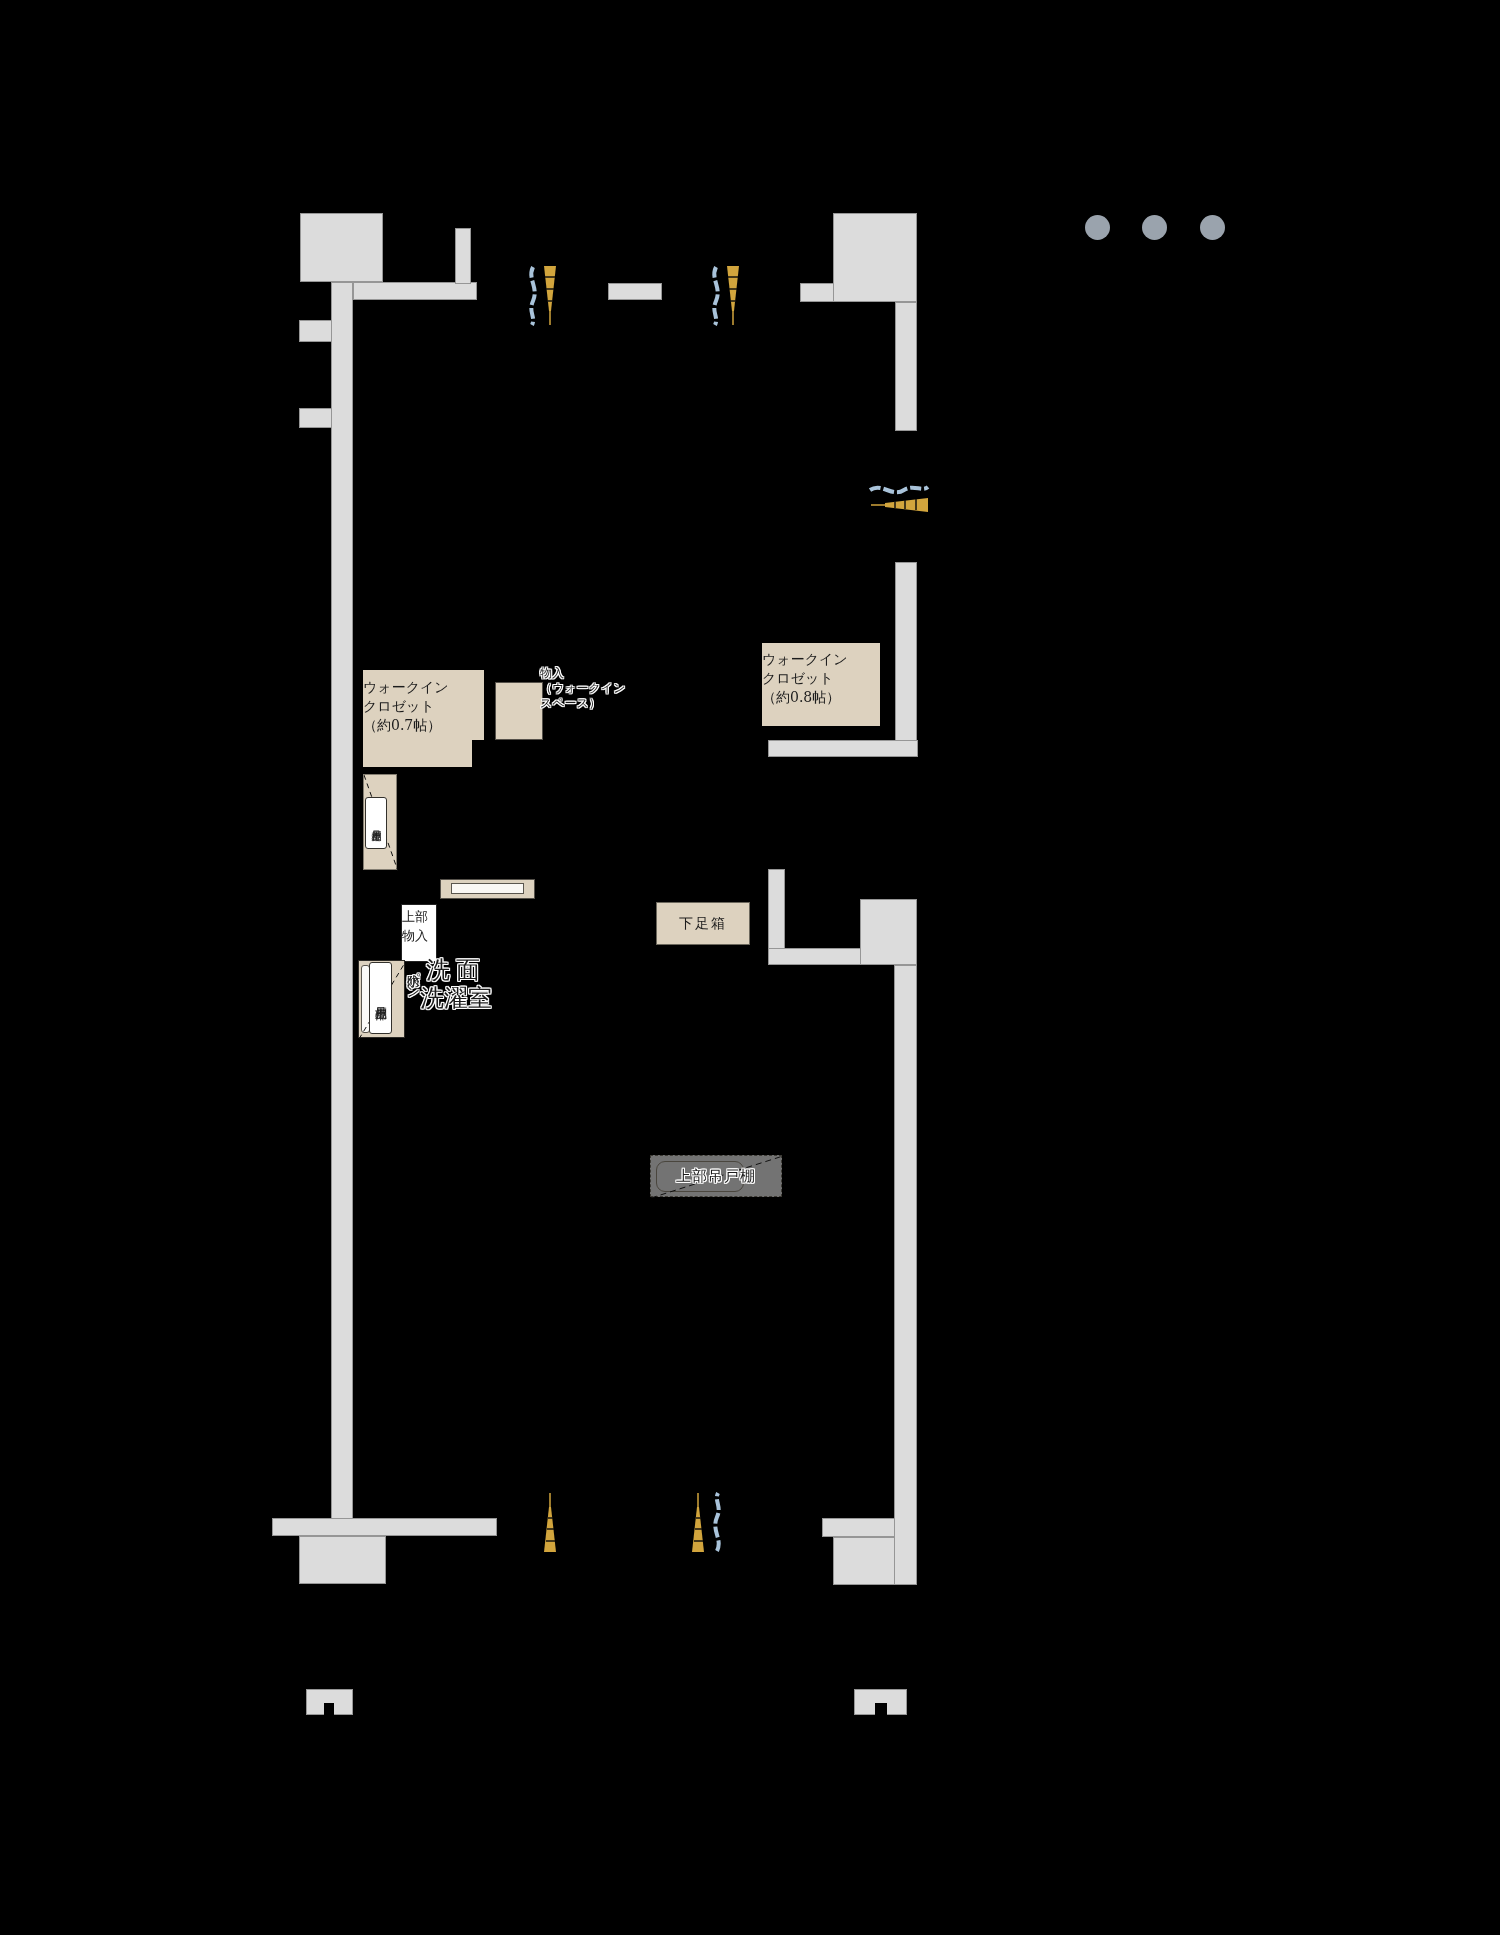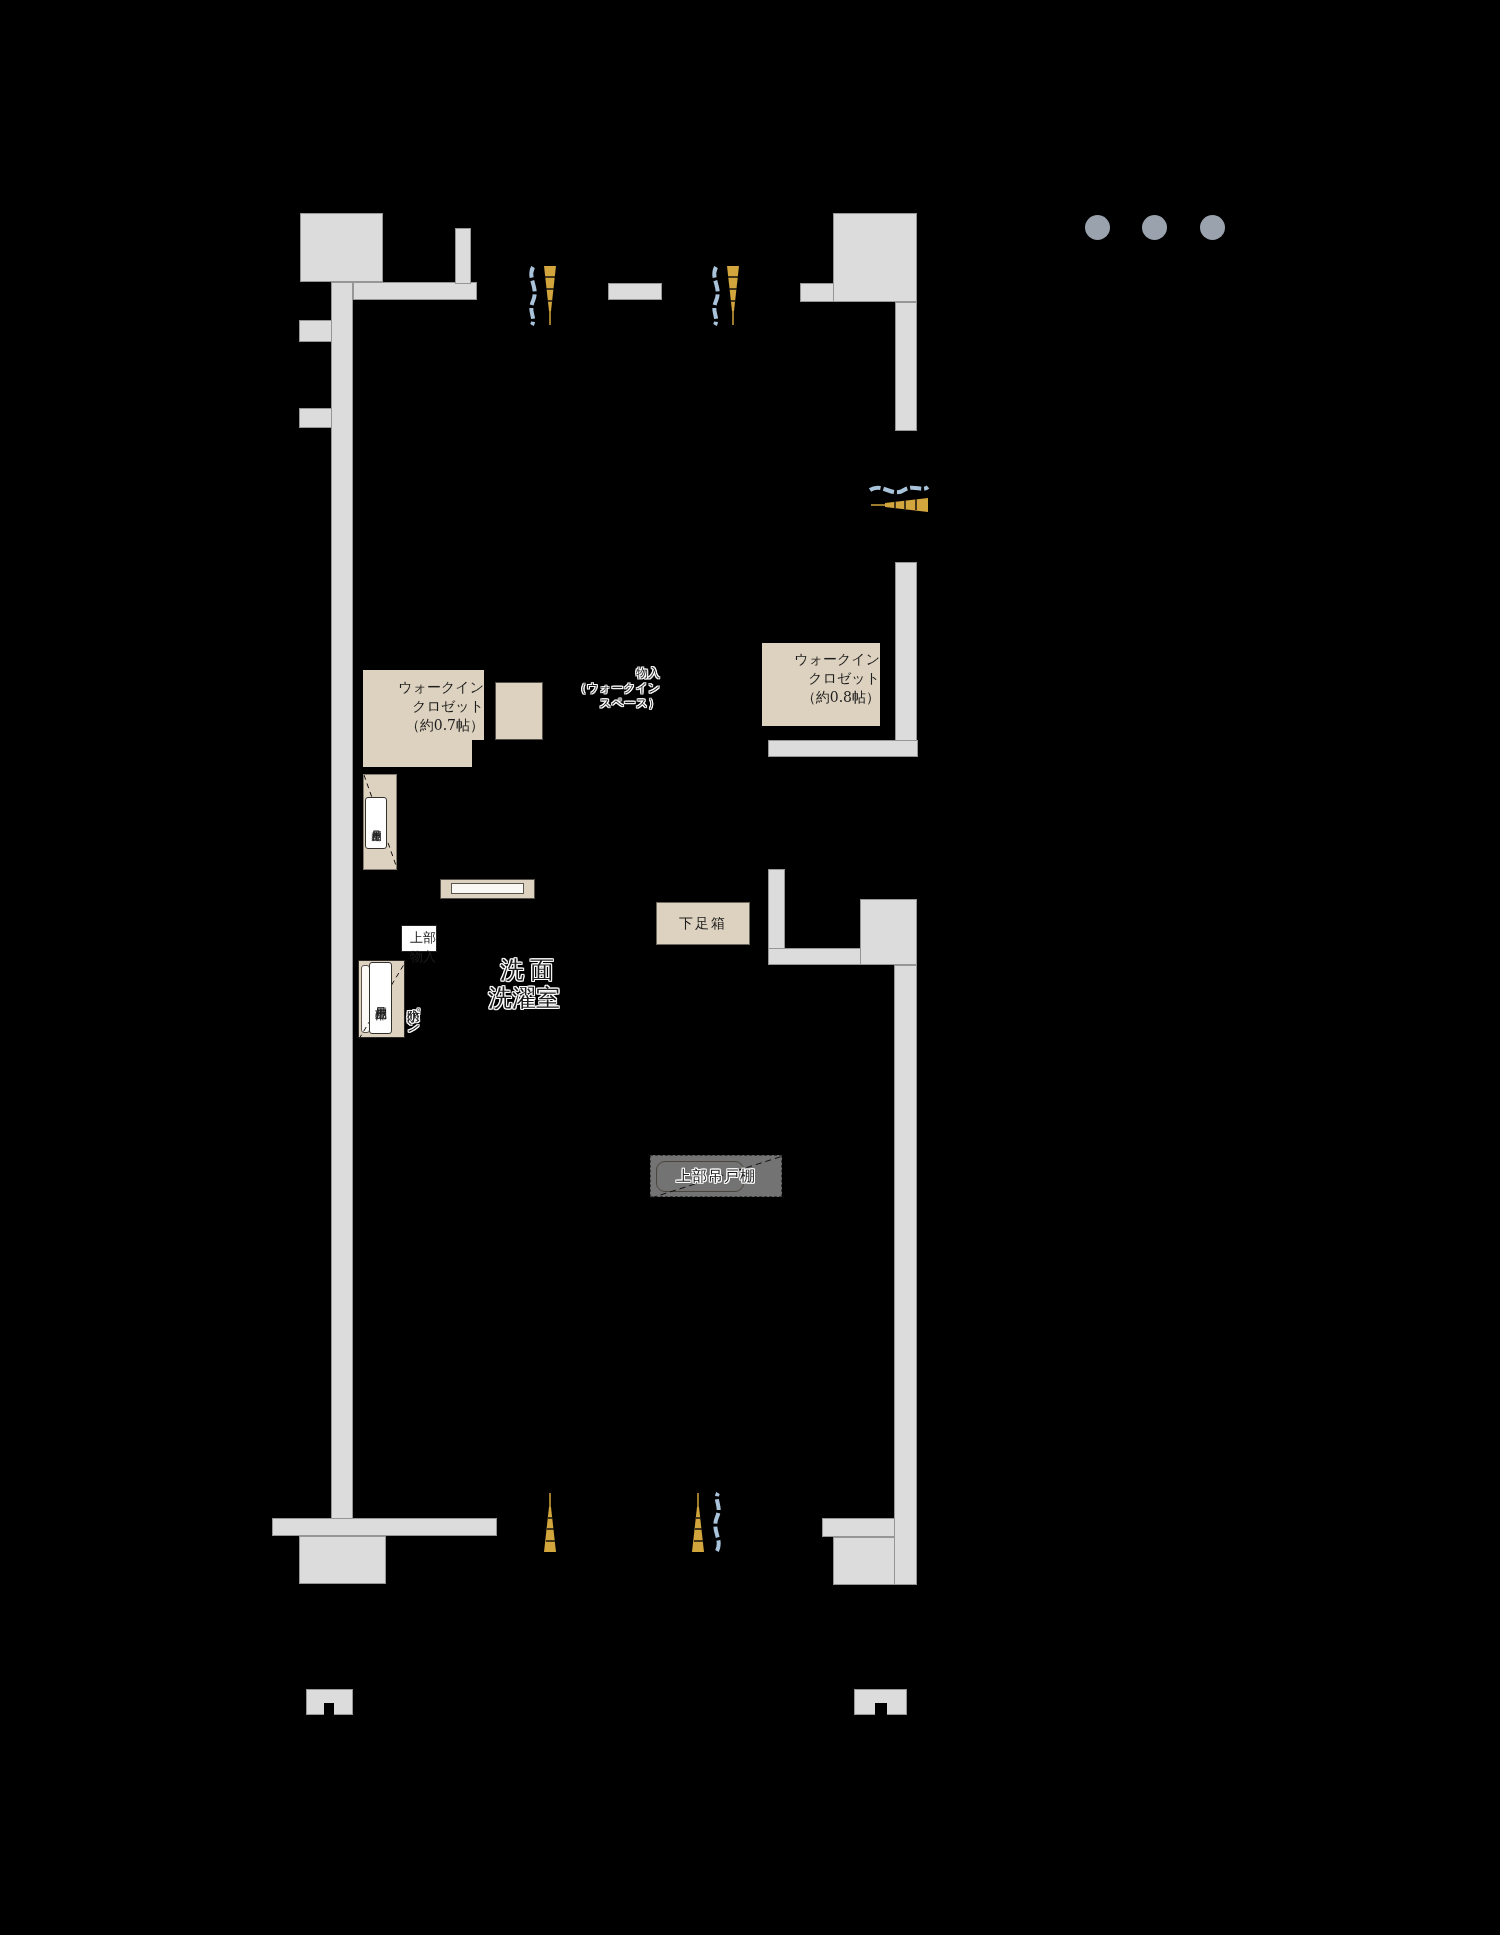--- a/index.html
+++ b/index.html
@@ -3,21 +3,21 @@
 <meta charset="utf-8">
 <style>
   html,body{margin:0;padding:0;background:#000;}
   .stage{position:relative;width:1500px;height:1935px;background:var(--background,#000);
          font-family:"DejaVu Serif","Liberation Serif",serif;overflow:hidden;}
   .abs{position:absolute;}
   .wall{position:absolute;background:var(--wall,#dcdcdc);border:1px solid var(--wall_border,#969696);box-sizing:border-box;}
   .notch{position:absolute;background:var(--background,#000);}
   .beige{position:absolute;background:var(--furniture,#ddd2bf);box-sizing:border-box;}
   .beige.bordered{border:1px solid var(--furniture_border,#55514a);}
-  .label{position:absolute;color:var(--text,#1c1c1c);text-align:right;}
+  .label{position:absolute;color:var(--text,#1c1c1c);text-align:left;}
   .stroke{text-shadow:-1px -1px 0 #fff,1px -1px 0 #fff,-1px 1px 0 #fff,1px 1px 0 #fff,
           0 -1px 0 #fff,0 1px 0 #fff,-1px 0 0 #fff,1px 0 0 #fff;}
   .vtext{writing-mode:vertical-rl;text-orientation:upright;}
   .badge{position:absolute;background:var(--badge_bg,#ffffff);border:1px solid #33312c;border-radius:3px;
          color:var(--text,#1c1c1c);writing-mode:vertical-rl;text-orientation:upright;
          display:flex;align-items:center;justify-content:center;box-sizing:border-box;}
   .dot{position:absolute;width:25px;height:25px;border-radius:50%;background:var(--dot,#9aa3ad);}
   .innerline{position:absolute;border:1px solid #4a463e;box-sizing:border-box;background:transparent;}
   svg{display:block;}
 </style>
@@ -132,21 +132,21 @@
     <svg width="34" height="96" viewBox="0 0 34 96" style="position:absolute;left:0;top:0">
       <line x1="0" y1="0" x2="34" y2="96" stroke="#111" stroke-width="1" stroke-dasharray="5 4"></line>
     </svg>
   </div>
   <div class="badge" style="left:365px;top:797px;width:22px;height:52px;font-size:10px">上部吊戸棚</div>
 
   <div class="beige bordered" style="left:440px;top:879px;width:95px;height:20px">
     <div style="position:absolute;left:10px;top:3px;width:73px;height:11px;background:#faf8f4;border:1px solid #5a564e;box-sizing:border-box"></div>
   </div>
 
-  <div class="label" style="left:401px;top:925px;width:36px;height:27px;background:#fff;border:1px solid #222;box-sizing:border-box;font-size:13px;line-height:19px;padding-top:2px">
+  <div class="label" style="left:401px;top:904px;width:36px;height:58px;background:#fff;border:1px solid #222;box-sizing:border-box;font-size:13px;line-height:19px;padding-top:2px">
     <div>上部</div>
     <div>物入</div>
   </div>
 
   <div class="beige" style="left:358px;top:960px;width:47px;height:78px;border:1px solid #2c2a26">
     <div style="position:absolute;left:2px;top:4px;width:9px;height:68px;background:#fbfaf7;border:1px solid #5a564e;border-radius:3px;box-sizing:border-box"></div>
     <svg width="47" height="78" viewBox="0 0 47 78" style="position:absolute;left:0;top:0">
       <line x1="0" y1="78" x2="47" y2="0" stroke="#111" stroke-width="1" stroke-dasharray="5 4"></line>
     </svg>
   </div>

